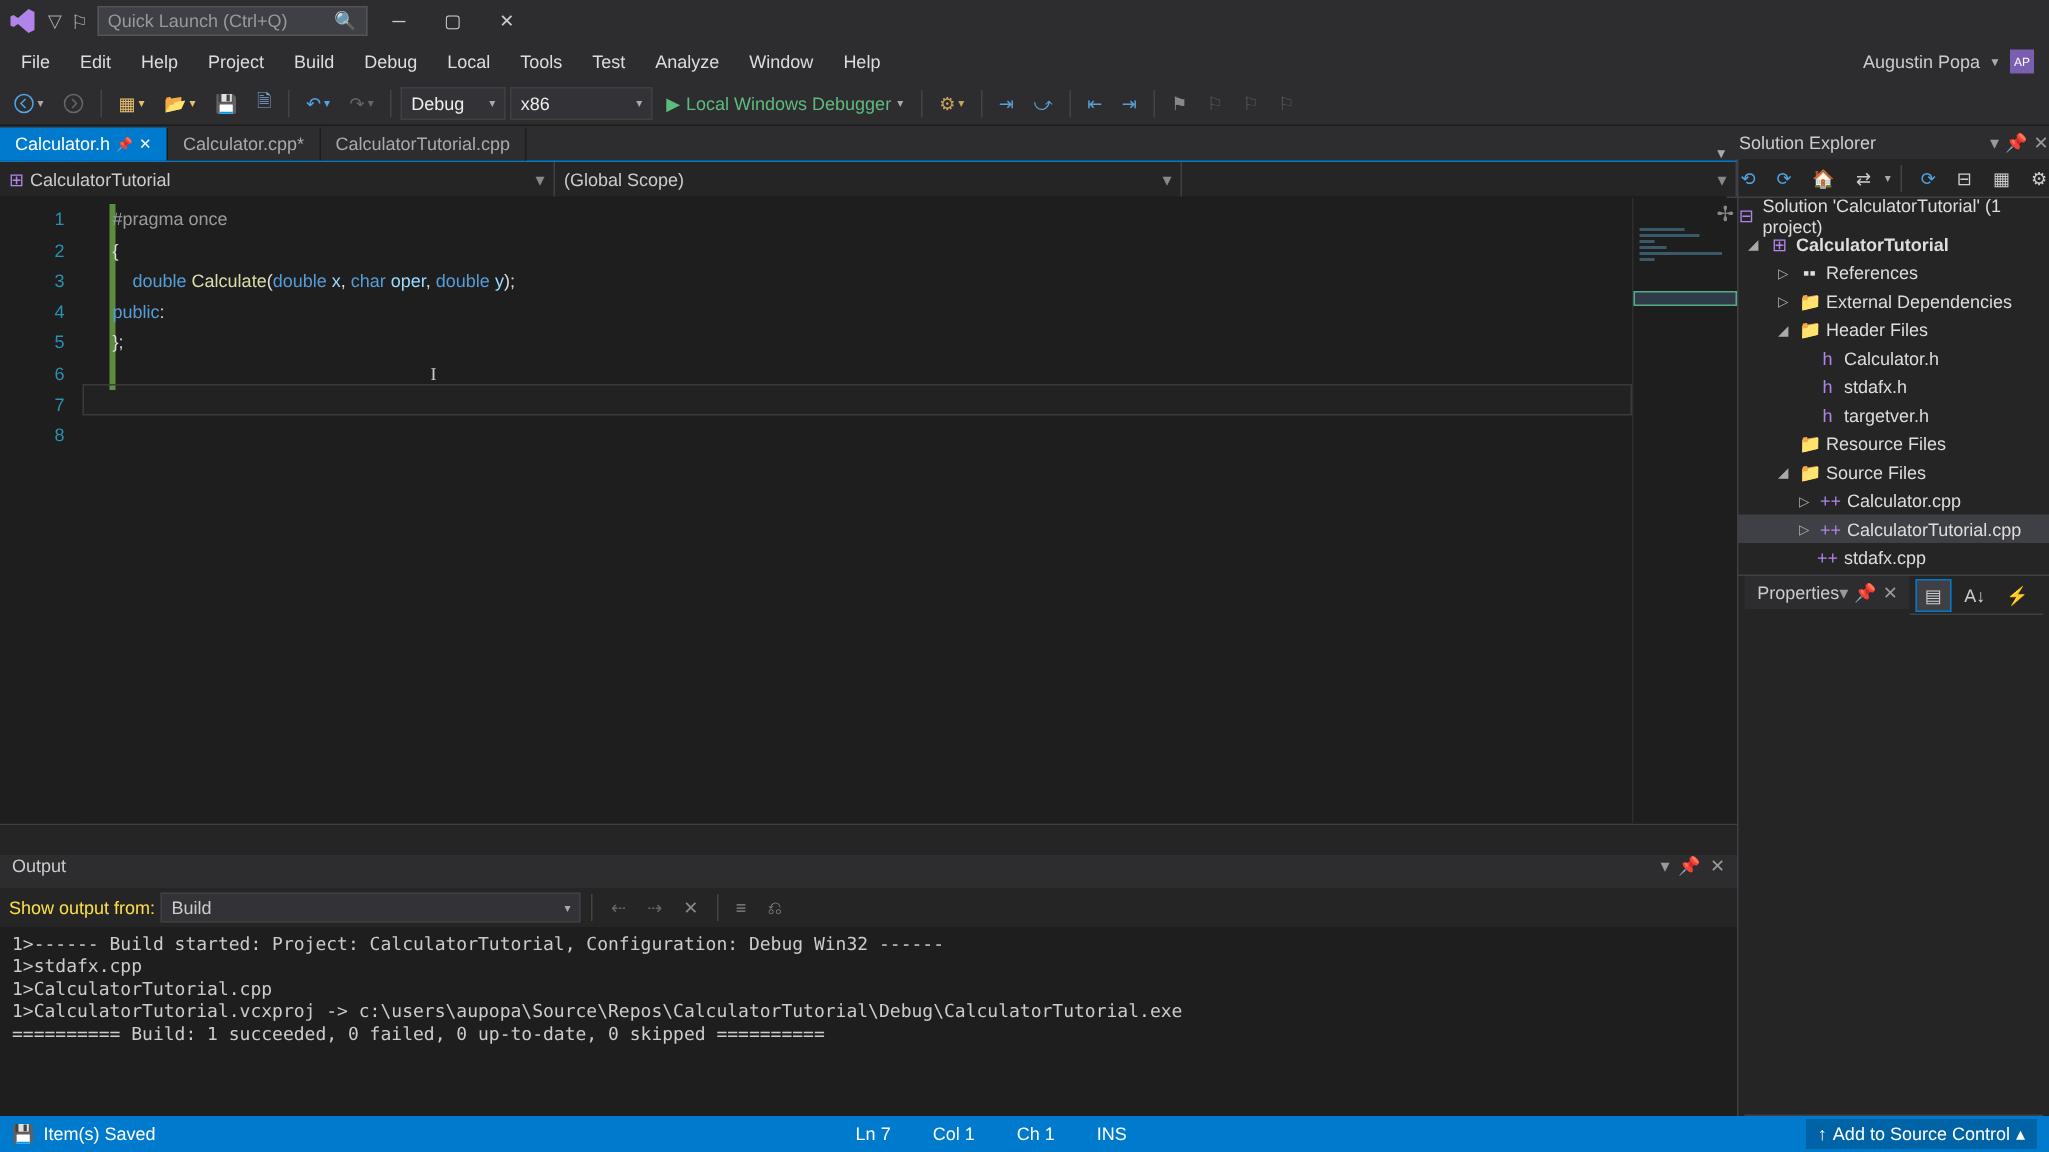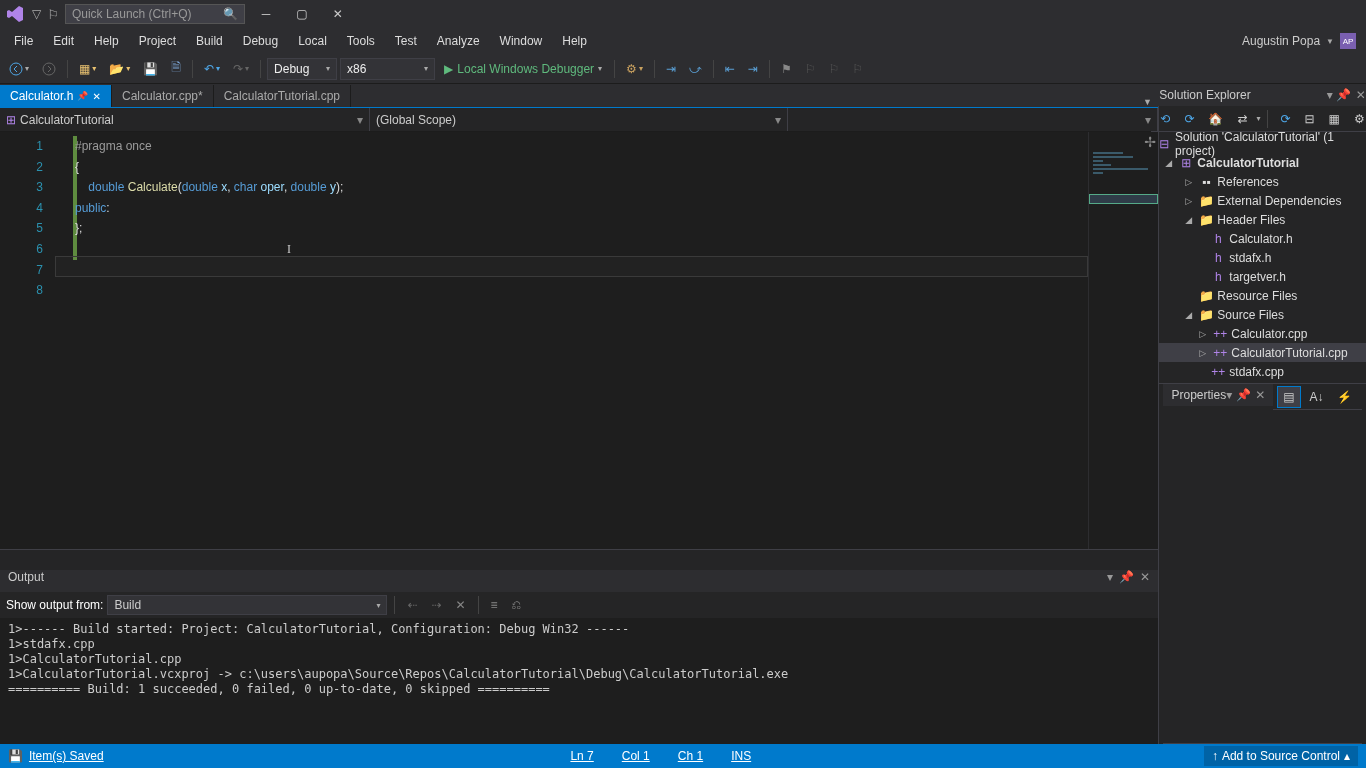--- a/index.html
+++ b/index.html
@@ -59,21 +59,21 @@
 .tw-hdr .rt { margin-left:auto; display:flex; gap:4px; color:#999; font-size:10px; }
 .se-tools { height:26px; display:flex; align-items:center; padding:0 4px; gap:4px; border-bottom:1px solid #3f3f46; }
 .se-search { height:24px; margin:0 4px 4px 4px; background:#333337; border:1px solid #3f3f46; display:flex; align-items:center; padding:0 6px; color:#999; }
 .tree { padding:2px 0; font-size:12px; color:#ddd; }
 .tree .node { display:flex; align-items:center; height:19px; padding-left:6px; gap:4px; }
 .tree .node.sel { background:#3f3f46; }
 .tree .exp { width:10px; color:#aaa; font-size:9px; }
 .tree .icn { width:14px; text-align:center; }
 .props { flex:1; display:flex; flex-direction:row; }
 .status { height:24px; background:#007acc; color:#fff; display:flex; align-items:center; padding:0 8px; font-size:11px; }
-.status .cell { padding:0 14px;text-decoration:underline; }
+.status .cell { padding:0 14px; }
 .status .spacer { flex:1; }
 .status .sc { background:#0063a6; padding:3px 8px; display:flex; align-items:center; gap:4px; }
 svg { display:block; }
 </style>
 </head>
 <body>
 
 <div class="titlebar">
   <div class="logo">
     <svg viewBox="0 0 18 18">
@@ -237,21 +237,21 @@
     <div class="output-panel">
       <div class="panel-hdr">
         <span>Output</span>
         <div class="rt">
           <span>▾</span>
           <span>📌</span>
           <span>✕</span>
         </div>
       </div>
       <div class="output-tools">
-        <span style="color:#ffffff">Show output from:</span>
+        <span style="color:#fde047">Show output from:</span>
         <div class="out-combo">
             <span>Build</span>
             <span style="margin-left:auto;font-size:8px;color:#aaa">▾</span>
           </div>
         <div class="tsep"></div>
         <div class="tbtn" style="color:#666">⇠</div>
         <div class="tbtn" style="color:#666">⇢</div>
         <div class="tbtn" style="color:#888">✕</div>
         <div class="tsep"></div>
         <div class="tbtn" style="color:#888">≡</div>

